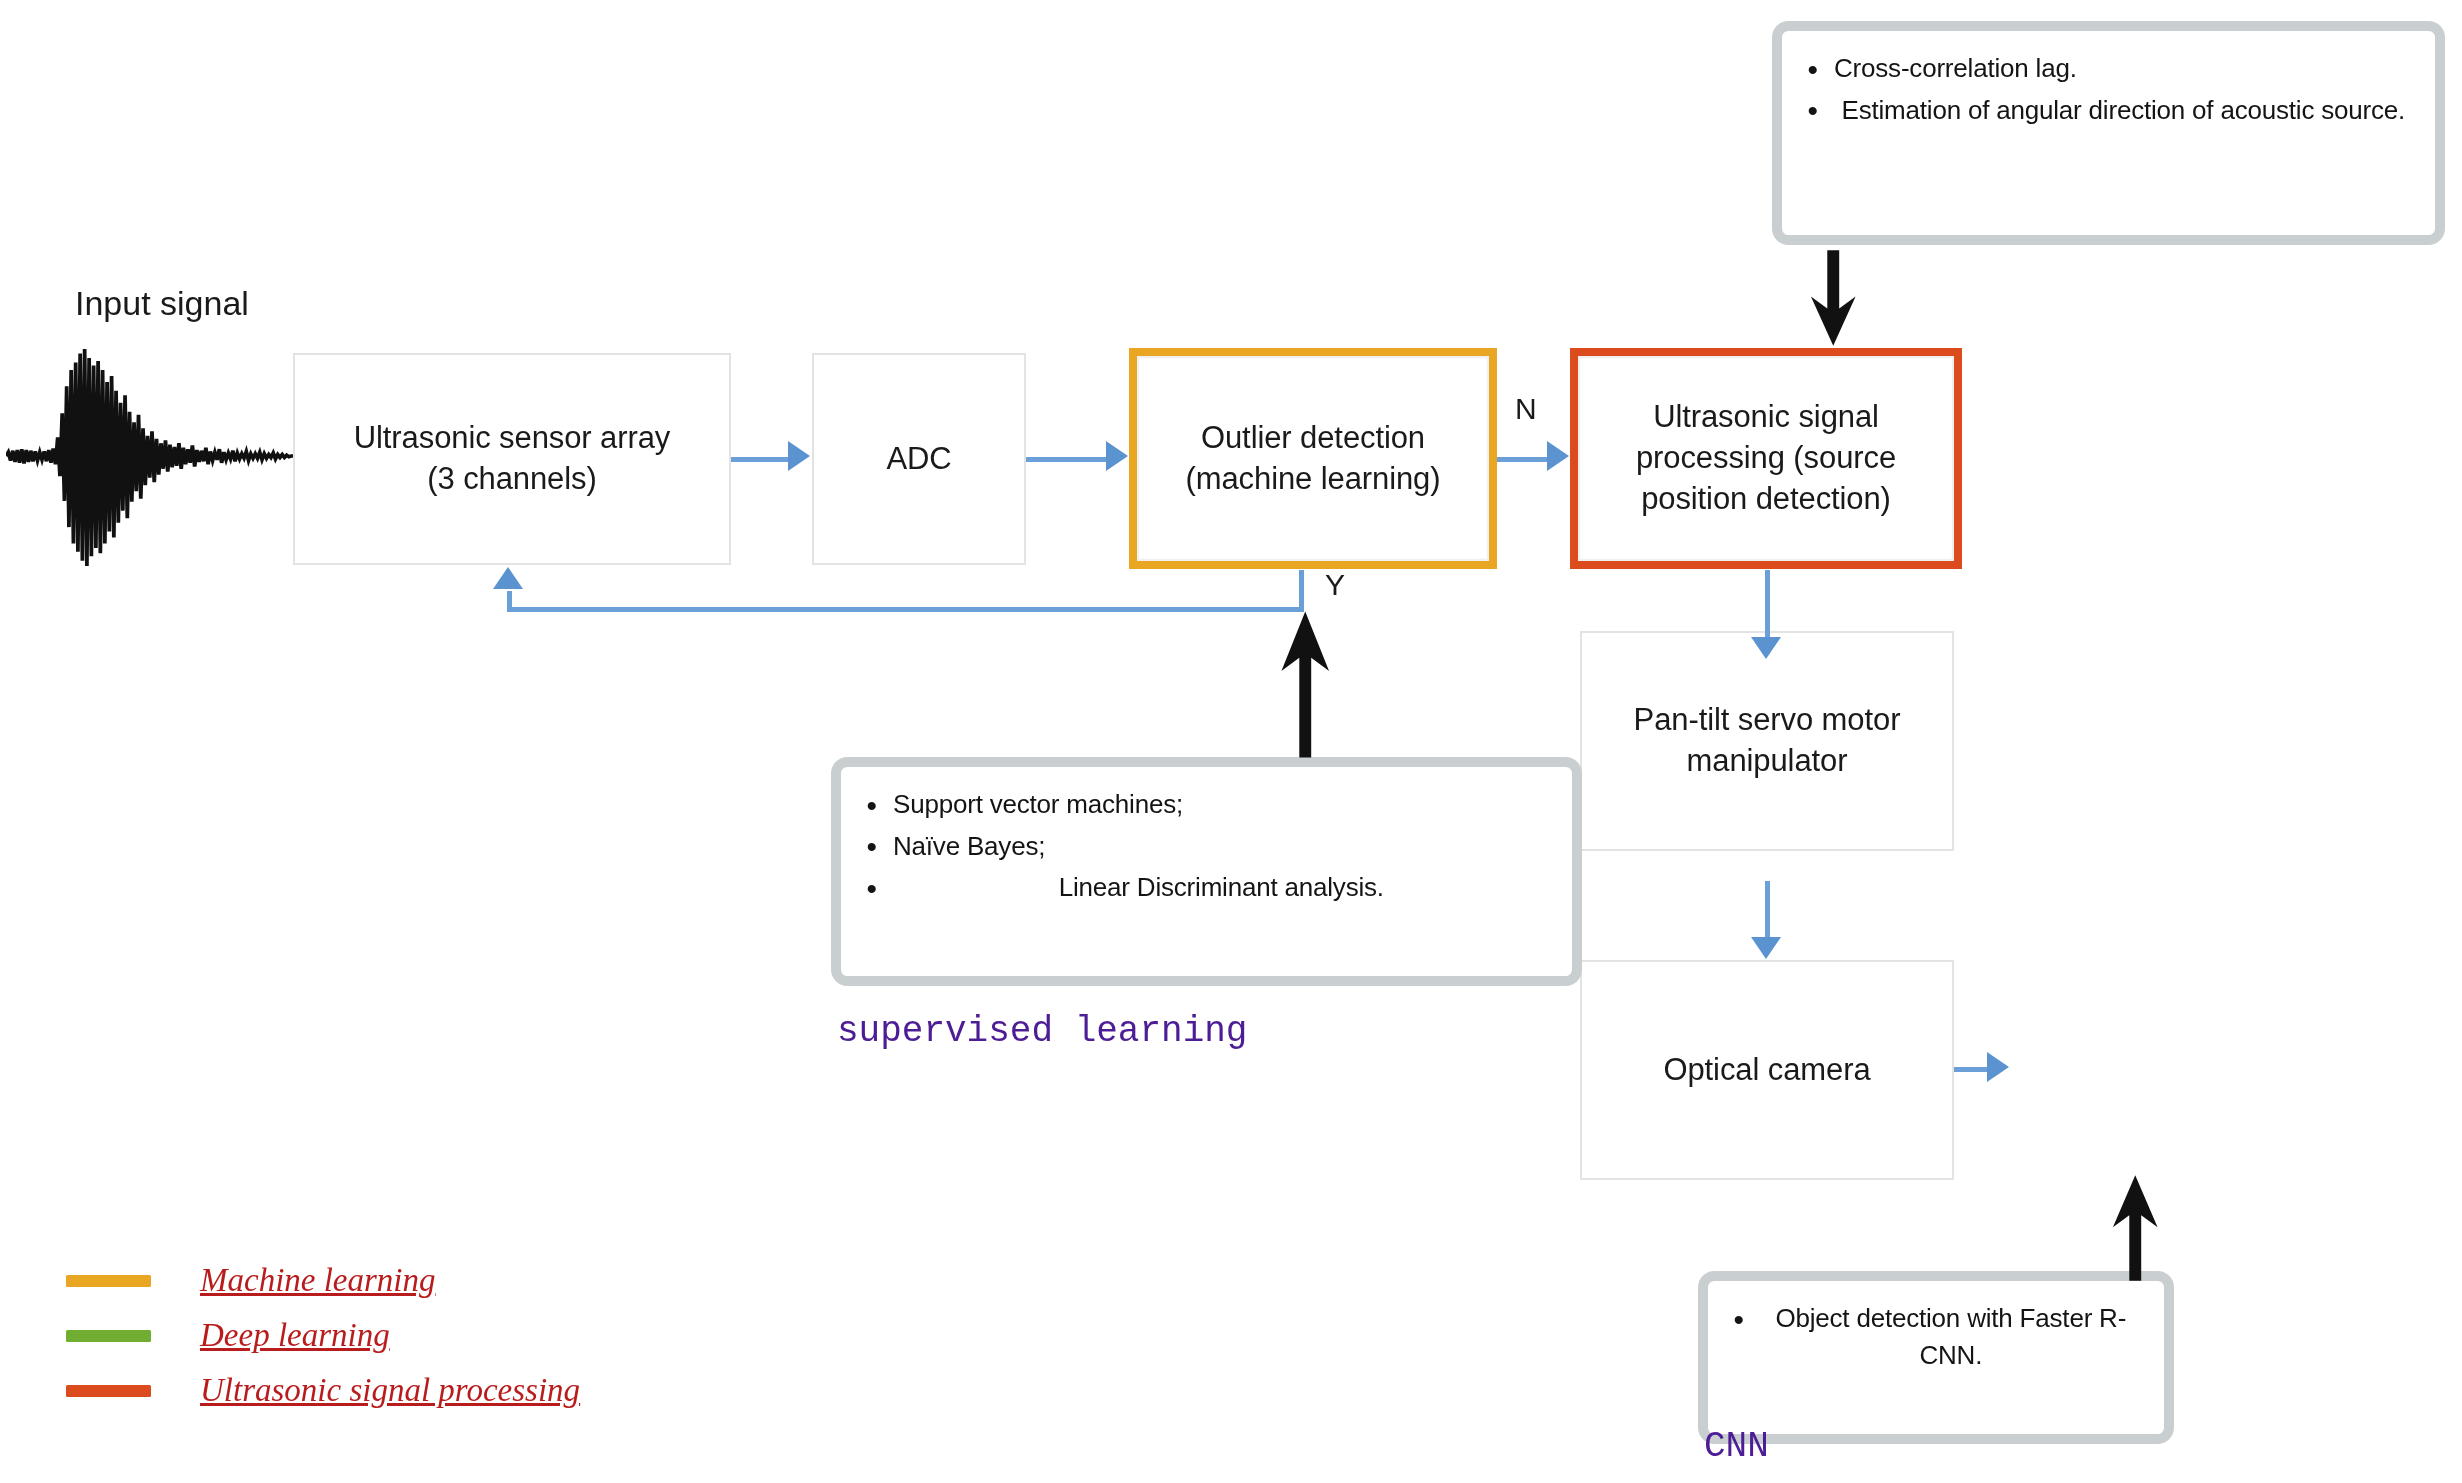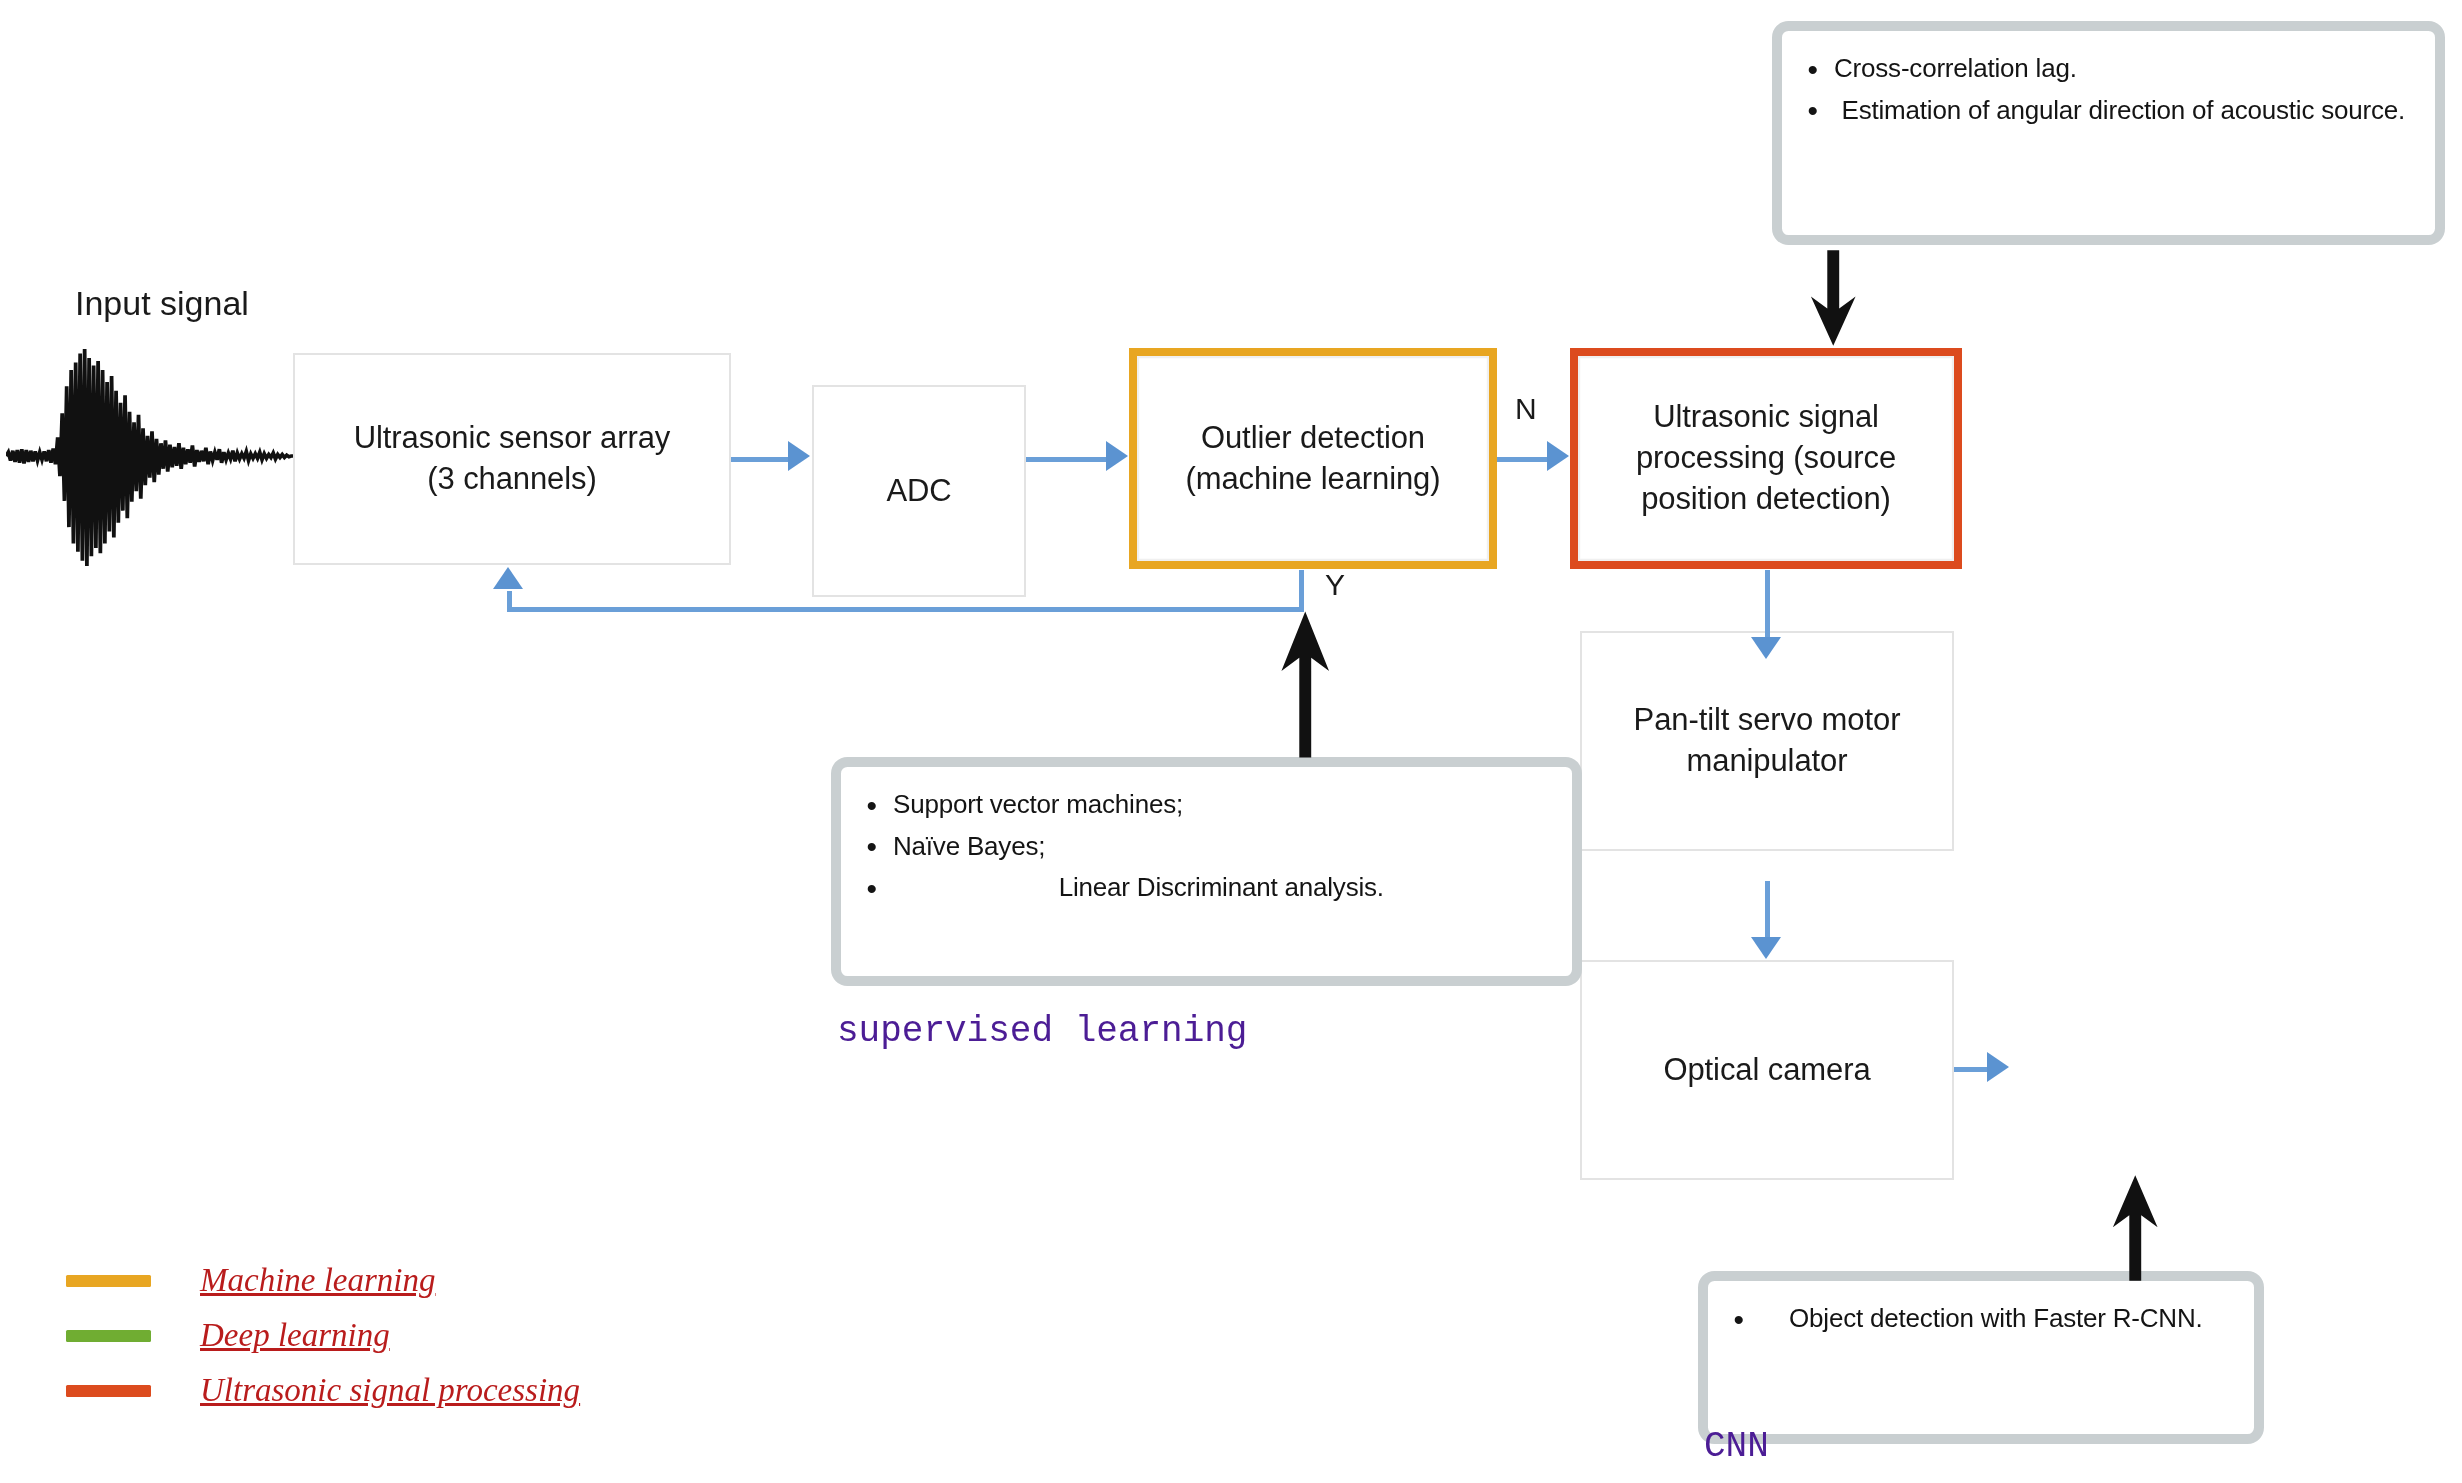--- a/index.html
+++ b/index.html
@@ -182,21 +182,21 @@
              L285,146 L288,164 L291,150 L294,160 L297,151 L300,159 L303,148 L306,162 L309,151 L312,159
              L315,152 L318,158 L321,149 L324,161 L327,152 L330,158 L333,152 L336,158 L339,150 L342,160
              L345,152 L348,158 L351,153 L354,157 L357,151 L360,159 L363,153 L366,157 L369,153 L372,157
              L375,154 L378,156 L381,155 L384,155 L387,155 L390,155" fill="none" stroke="#111111" stroke-width="5"></path>
   </svg>
 
   <div class="box plain" style="left:293px; top:353px; width:438px; height:212px;">
     <span class="box-label">Ultrasonic sensor array<br>(3 channels)</span>
   </div>
 
-  <div class="box plain" style="left:812px; top:353px; width:214px; height:212px;margin-top:32px;">
+  <div class="box plain" style="left:812px; top:353px; width:214px; height:212px;">
     <span class="box-label">ADC</span>
   </div>
 
   <div class="box accent" style="left:1129px; top:348px; width:368px; height:221px; border-color:#e8a622;">
     <span class="box-label">Outlier detection<br>(machine learning)</span>
   </div>
 
   <div class="box accent" style="left:1570px; top:348px; width:392px; height:221px; border-color:#dc4b1e;">
     <span class="box-label">Ultrasonic signal<br>processing (source<br>position detection)</span>
   </div>
@@ -250,21 +250,21 @@
       <li>Support vector machines;</li>
       <li>Naïve Bayes;</li>
       <li>Linear Discriminant analysis.</li>
     </ul>
   </div>
   <div class="caption" style="left:837px; top:1011px;">supervised learning</div>
   <svg class="black-arrow" style="left:1271px; top:611px;" width="67" height="147" viewBox="0 0 90 196">
     <path d="M38,196 L54,196 L54,62 L78,80 L46,0 L14,80 L38,62 Z" fill="#111111"></path>
   </svg>
 
-  <div class="callout" style="left:1698px; top:1271px; width:566px; height:173px;">
+  <div class="callout" style="left:1698px; top:1271px; width:476px; height:173px;">
     <ul>
       <li>Object detection with Faster R-CNN.</li>
     </ul>
   </div>
   <div class="caption" style="left:1704px; top:1426px;">CNN</div>
   <svg class="black-arrow" style="left:2101px; top:1175px;" width="67" height="106" viewBox="0 0 90 142">
     <path d="M38,142 L54,142 L54,54 L76,70 L46,0 L16,70 L38,54 Z" fill="#111111"></path>
   </svg>
 
   <div class="legend" style="left:66px; top:1253px;">

